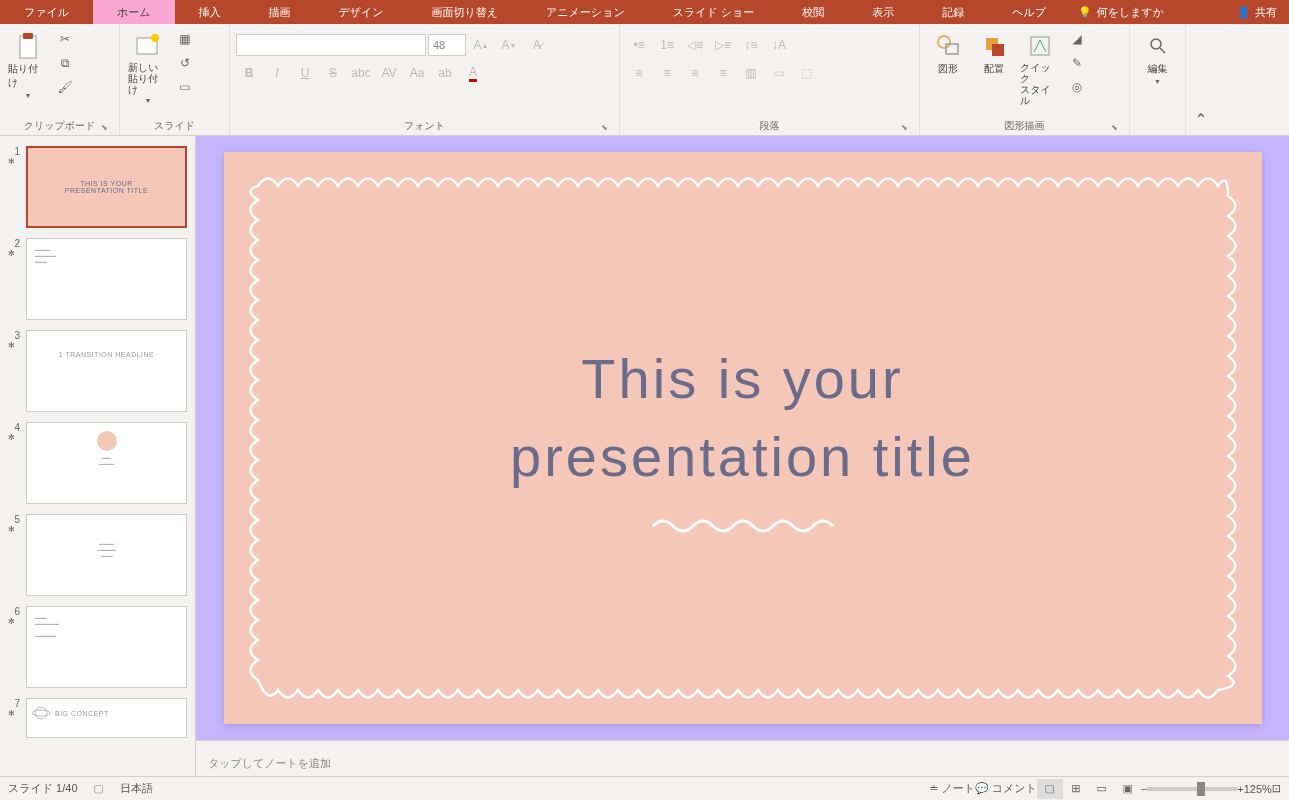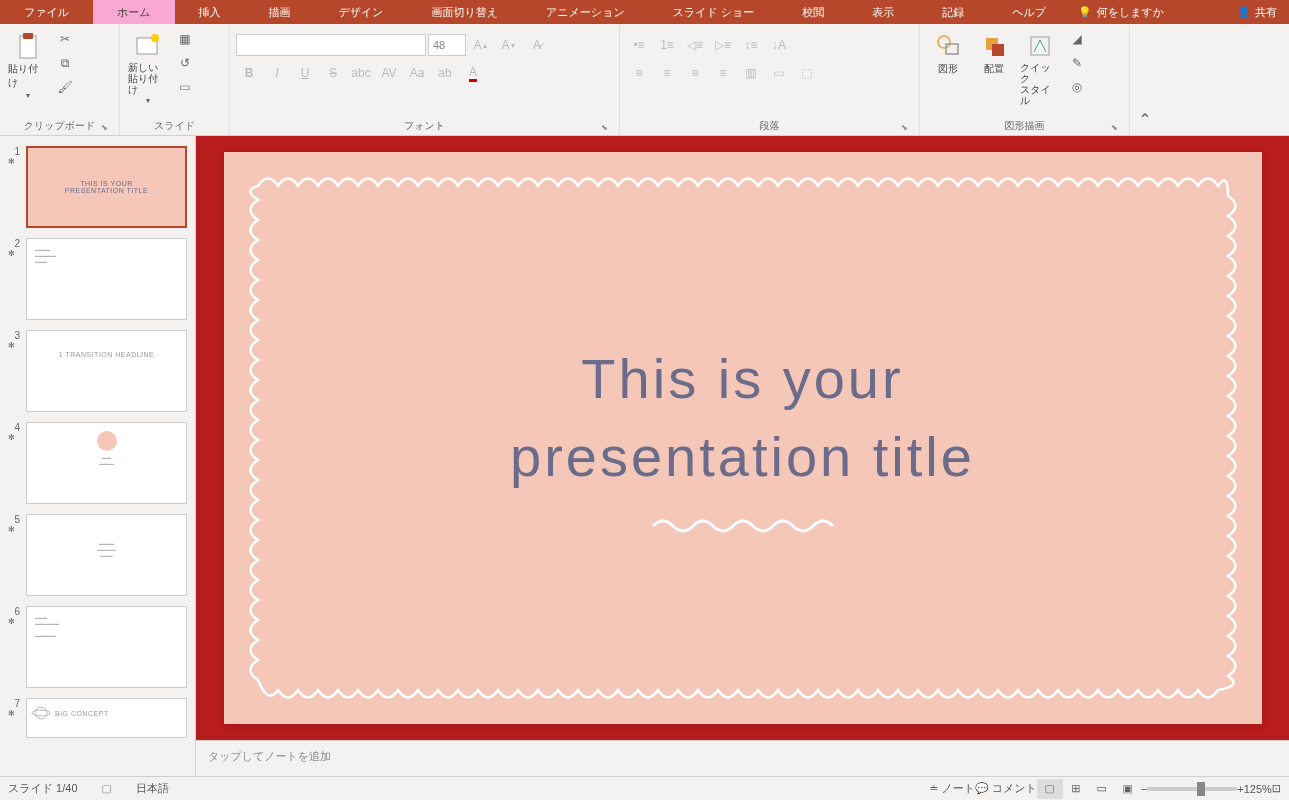--- a/index.html
+++ b/index.html
@@ -27,29 +27,29 @@
 .thumbs { width: 196px; background: #f3f2f1; border-right: 1px solid #d0d0d0; overflow-y: auto; padding: 8px 0; }
 .thumb-row { display: flex; padding: 2px 8px 8px; gap: 6px; }
 .thumb-num { width: 12px; font-size: 10px; color: #666; text-align: right; }
 .thumb-star { font-size: 8px; color: #666; }
 .thumb { flex: 1; height: 82px; background: #fff; border: 1px solid #ccc; position: relative; cursor: pointer; overflow: hidden; }
 .thumb.active { border: 2px solid #b7472a; }
 .thumb.pink { background: #f4c7b8; display: flex; align-items: center; justify-content: center; flex-direction: column; }
 .thumb-title { font-size: 7px; color: #6b6b8a; text-align: center; letter-spacing: 0.5px; }
 .thumb-text { font-size: 5px; color: #999; padding: 8px; }
 .thumb-avatar { width: 20px; height: 20px; border-radius: 50%; background: #f4c7b8; margin: 8px auto 2px; }
-.editor { flex: 1; display: flex; flex-direction: column; background: #b91c1c; }
+.editor { flex: 1; display: flex; flex-direction: column; background: #c4b5fd; }
 .canvas-area { flex: 1; display: flex; align-items: center; justify-content: center; padding: 12px; overflow: hidden; }
 .slide { width: 1038px; height: 572px; background: #f4c7b8; position: relative; box-shadow: 0 2px 8px rgba(0,0,0,0.15); display: flex; flex-direction: column; align-items: center; justify-content: center; }
 .slide-border { position: absolute; inset: 14px; border: none; }
 .slide-title { font-size: 56px; color: #6b6b8a; text-align: center; letter-spacing: 3px; font-weight: 300; font-family: "Segoe UI Light", sans-serif; line-height: 1.4; }
 .slide-squiggle { margin-top: 20px; color: #fff; font-size: 28px; }
-.notes { height: 36px; border-top: 1px solid #d0d0d0; background: #f3f2f1; padding: 8px 12px; font-size: 11px; color: #888; }
+.notes { height: 36px; border-top: 1px solid #d0d0d0; background: #f3f2f1; padding: 15px 12px; font-size: 11px; color: #888; }
 .statusbar { height: 24px; background: #f3f2f1; border-top: 1px solid #d0d0d0; display: flex; align-items: center; font-size: 11px; color: #555; padding: 0 8px; }
-.status-left { display: flex; gap: 24px; align-items: center; }
+.status-left { display: flex; gap: 16px; align-items: center; }
 .status-right { margin-left: auto; display: flex; align-items: center; }
 .view-btns { display: flex; gap: 0; }
 .view-btn { width: 26px; height: 20px; display: flex; align-items: center; justify-content: center; color: #666; cursor: pointer; border: 1px solid transparent; }
 .view-btn.active { background: #ddd; }
 .zoom-slider { width: 90px; height: 4px; background: #ccc; position: relative; }
 .zoom-handle { position: absolute; width: 8px; height: 14px; background: #888; top: -5px; left: 55%; }
 svg { display: block; }
 </style>
 </head>
 <body>
@@ -250,20 +250,35 @@
             <span>◎</span>
           </div>
       </div>
     </div>
     <div class="group-label">
         <span>図形描画</span>
         <span class="dialog-launcher">⬊</span>
       </div>
   </div>
 
+  <div class="group" style="width:56px">
+    <div class="group-content">
+      <div class="big-btn">
+        <div class="icon">
+            <svg width="20" height="20">
+              <circle cx="8" cy="8" r="5" fill="none" stroke="#666" stroke-width="1.5"></circle>
+              <line x1="12" y1="12" x2="17" y2="17" stroke="#666" stroke-width="1.5"></line>
+            </svg>
+          </div>
+        <span>編集</span>
+        <span style="font-size:7px;color:#666">▼</span>
+      </div>
+    </div>
+    <div class="group-label"></div>
+  </div>
 
   <div class="collapse-btn">
       <span>⌃</span>
     </div>
 </div>
 
 <div class="workspace">
   <div class="thumbs">
     <div class="thumb-row">
       <div>

